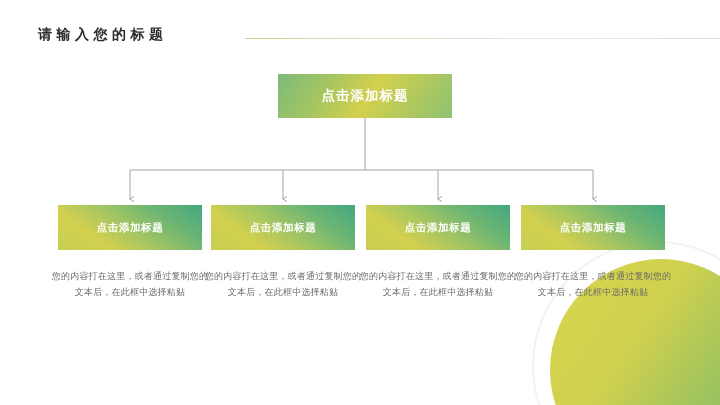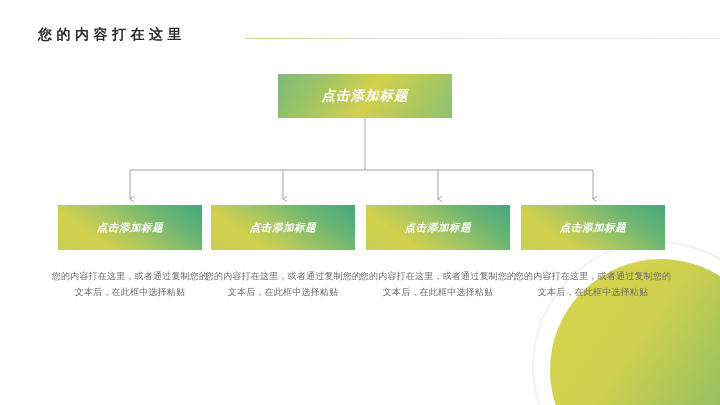--- a/index.html
+++ b/index.html
@@ -83,21 +83,20 @@
   .node {
     position: absolute;
     display: flex;
     align-items: center;
     justify-content: center;
     color: #ffffff;
     font-weight: bold;
     letter-spacing: 1px;
     text-align: center;
     box-sizing: border-box;
-    font-style: italic;
   }
 
   .node-root {
     left: 278px;
     top: 74px;
     width: 174px;
     height: 44px;
     font-size: 13.5px;
     background: linear-gradient(122deg, #7cbb79 0%, #a9c65f 30%, #d4d04e 52%, #b3c95c 74%, #8dc272 100%);
   }
@@ -145,21 +144,21 @@
 </style>
 </head>
 <body>
 
 <div class="slide">
 
   <div class="blob-ring"></div>
   <div class="blob"></div>
 
   <div class="header">
-    <div class="page-title">您的内容打在这里</div>
+    <div class="page-title">请输入您的标题</div>
     <div class="title-rule"></div>
   </div>
 
   <svg class="connectors" width="720" height="405" viewBox="0 0 720 405">
     <defs>
       <marker id="arrowhead" markerWidth="7" markerHeight="7" refX="3" refY="5.4" orient="auto" markerUnits="userSpaceOnUse">
         <path d="M0.4,1.4 L3,5.6 L5.6,1.4" fill="none" stroke="#9a9a9a" stroke-width="0.9"></path>
       </marker>
     </defs>
 

